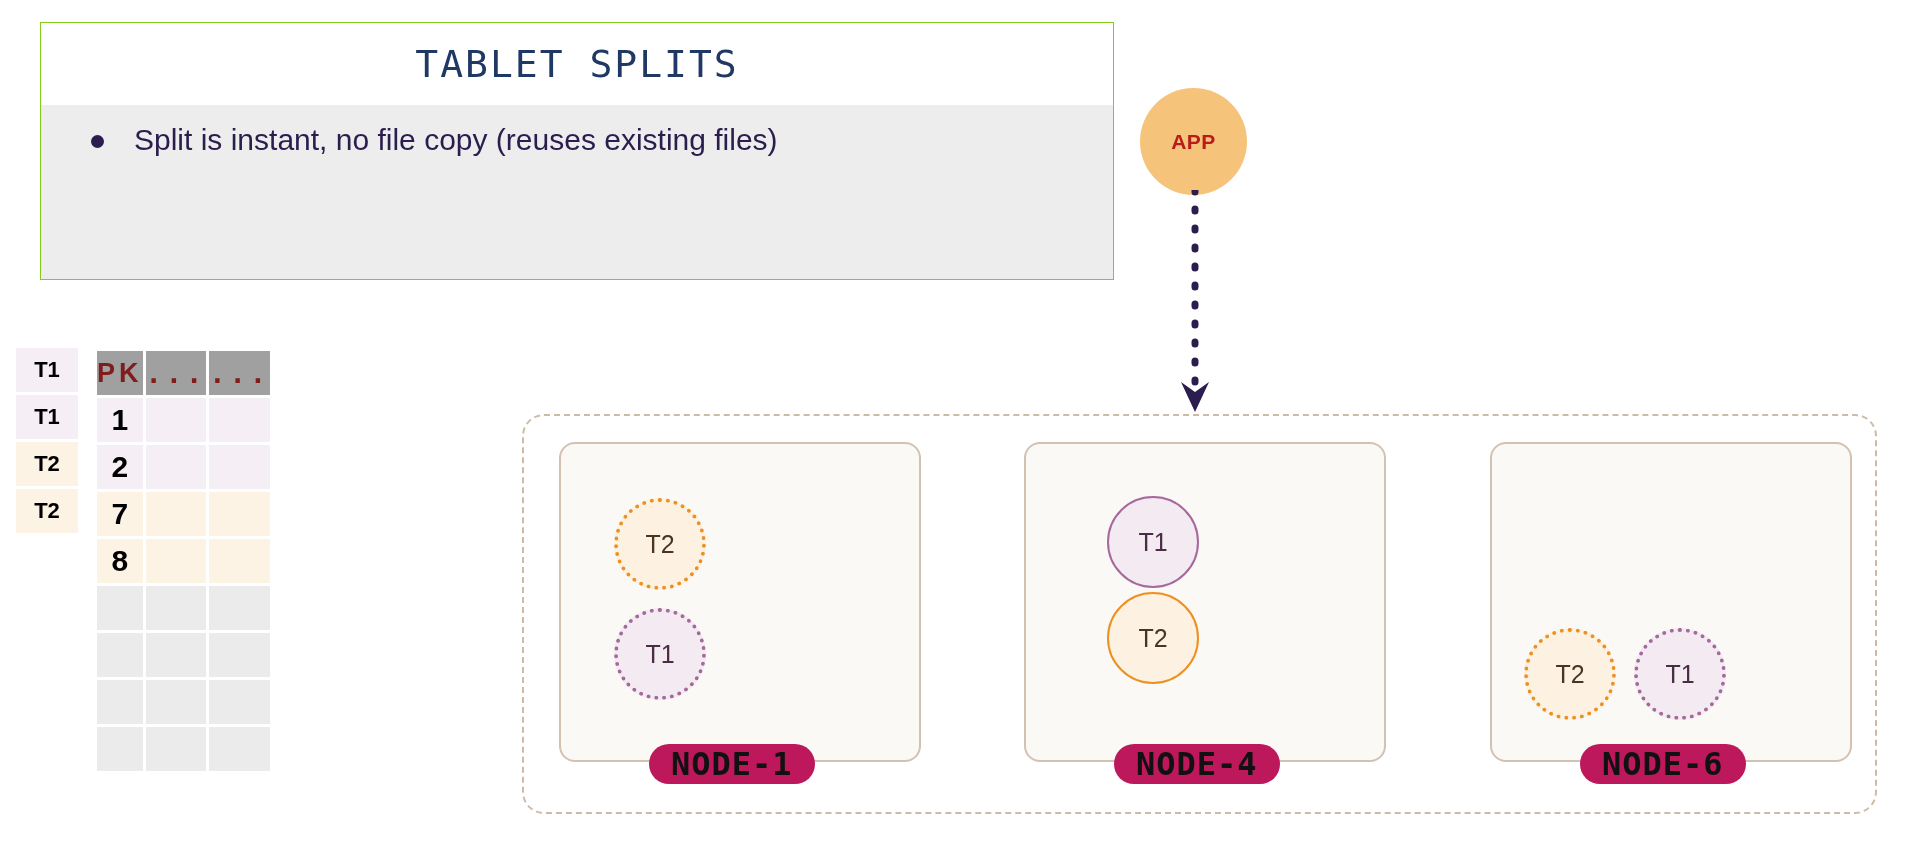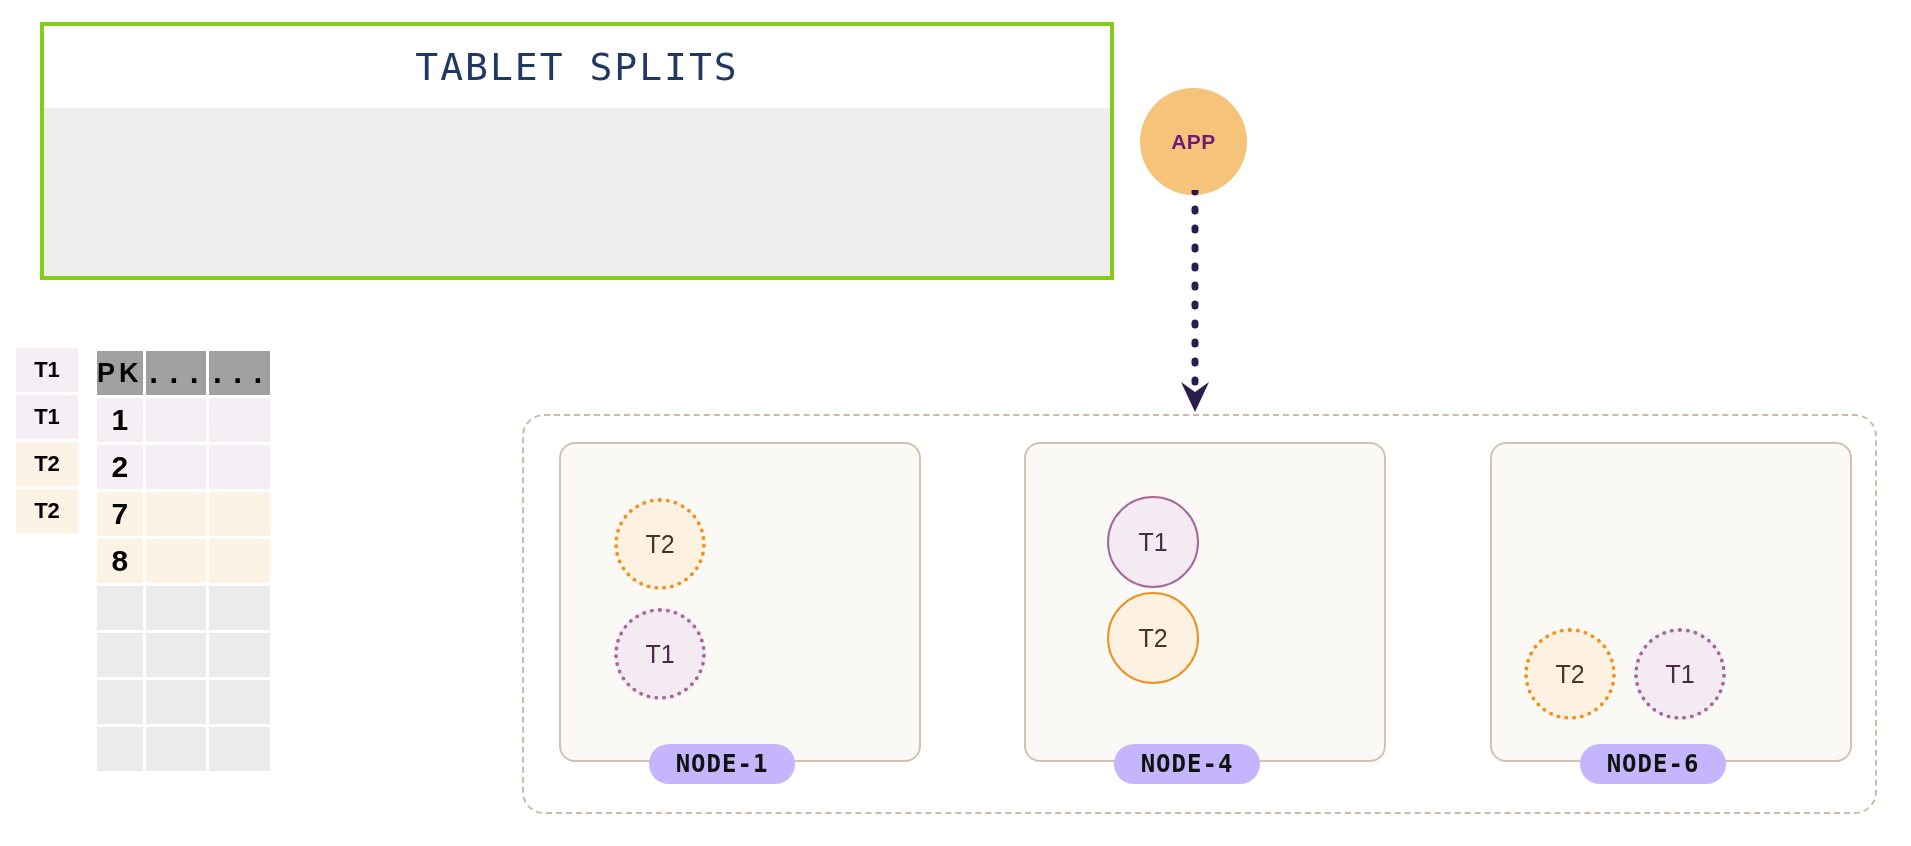--- a/index.html
+++ b/index.html
@@ -20,21 +20,21 @@
     background: #ffffff;
   }
 
   
   #info-card {
     position: absolute;
     left: 40px;
     top: 22px;
     width: 1074px;
     height: 258px;
-    border: 4px solid #84cc16;
+    border: 1px solid #84cc16;
     background: #0369a1;
   }
   #info-title {
     height: 82px;
     line-height: 82px;
     text-align: center;
     font-family: "DejaVu Sans Mono", "Liberation Mono", monospace;
     font-size: 38px;
     letter-spacing: 2px;
     color: #1f3864;
@@ -73,21 +73,21 @@
     top: 88px;
     width: 107px;
     height: 107px;
     border-radius: 50%;
     background: #f5c379;
     display: flex;
     align-items: center;
     justify-content: center;
     font-size: 21px;
     font-weight: bold;
-    color: #701a75;
+    color: #b91c1c;
     letter-spacing: 0.5px;
   }
   #app-arrow {
     position: absolute;
     left: 1155px;
     top: 190px;
     width: 80px;
     height: 225px;
   }
 
@@ -116,26 +116,26 @@
   #node-2-box { left: 500px; }
   #node-3-box { left: 966px; }
 
   .node-pill {
     position: absolute;
     top: 328px;
     height: 40px;
     min-width: 146px;
     padding: 0 22px;
     border-radius: 20px;
-    background: #c4b5fd;
+    background: #be185d;
     display: flex;
     align-items: center;
     justify-content: center;
     font-family: "DejaVu Sans Mono", "Liberation Mono", monospace;
-    font-size: 24px;
+    font-size: 32px;
     font-weight: bold;
     color: #111111;
     letter-spacing: 1px;
     white-space: nowrap;
   }
   #node-1-pill { left: 125px; }
   #node-2-pill { left: 590px; }
   #node-3-pill { left: 1056px; }
 
   
@@ -188,21 +188,21 @@
   }
   #tbl th, #tbl td {
     width: 100px;
     height: 44px;
     padding: 0;
     text-align: center;
     vertical-align: middle;
   }
   #tbl th {
     background: #a0a0a0;
-    color: #000000;
+    color: #7f1d1d;
     font-size: 27px;
     font-weight: bold;
     letter-spacing: 4px;
   }
   #tbl th.dots {
     font-family: "DejaVu Sans Mono", "Liberation Mono", monospace;
     font-size: 27px;
   }
   td.cell-t1 { background: #f5eef4; }
   td.cell-t2 { background: #fcf3e5; }
@@ -232,20 +232,24 @@
   .tag.t2 { background: #fcf3e5; }
 </style>
 </head>
 <body>
 
 <div id="canvas">
 
   <div id="info-card">
     <div id="info-title">TABLET SPLITS</div>
     <div id="info-body">
+      <div class="bullet-row">
+        <span class="bullet-dot"></span>
+        <span class="bullet-text">Split is instant, no file copy (reuses existing files)</span>
+      </div>
     </div>
   </div>
 
   <div id="app-circle">
     <span>APP</span>
   </div>
 
   <svg id="app-arrow" viewBox="0 0 80 225">
     <line x1="40" y1="0" x2="40" y2="196" stroke="#2b1d4e" stroke-width="7" stroke-dasharray="2 17" stroke-linecap="round"></line>
     <path d="M 26 192 L 40 222 L 54 192 L 40 202 Z" fill="#2b1d4e"></path>

